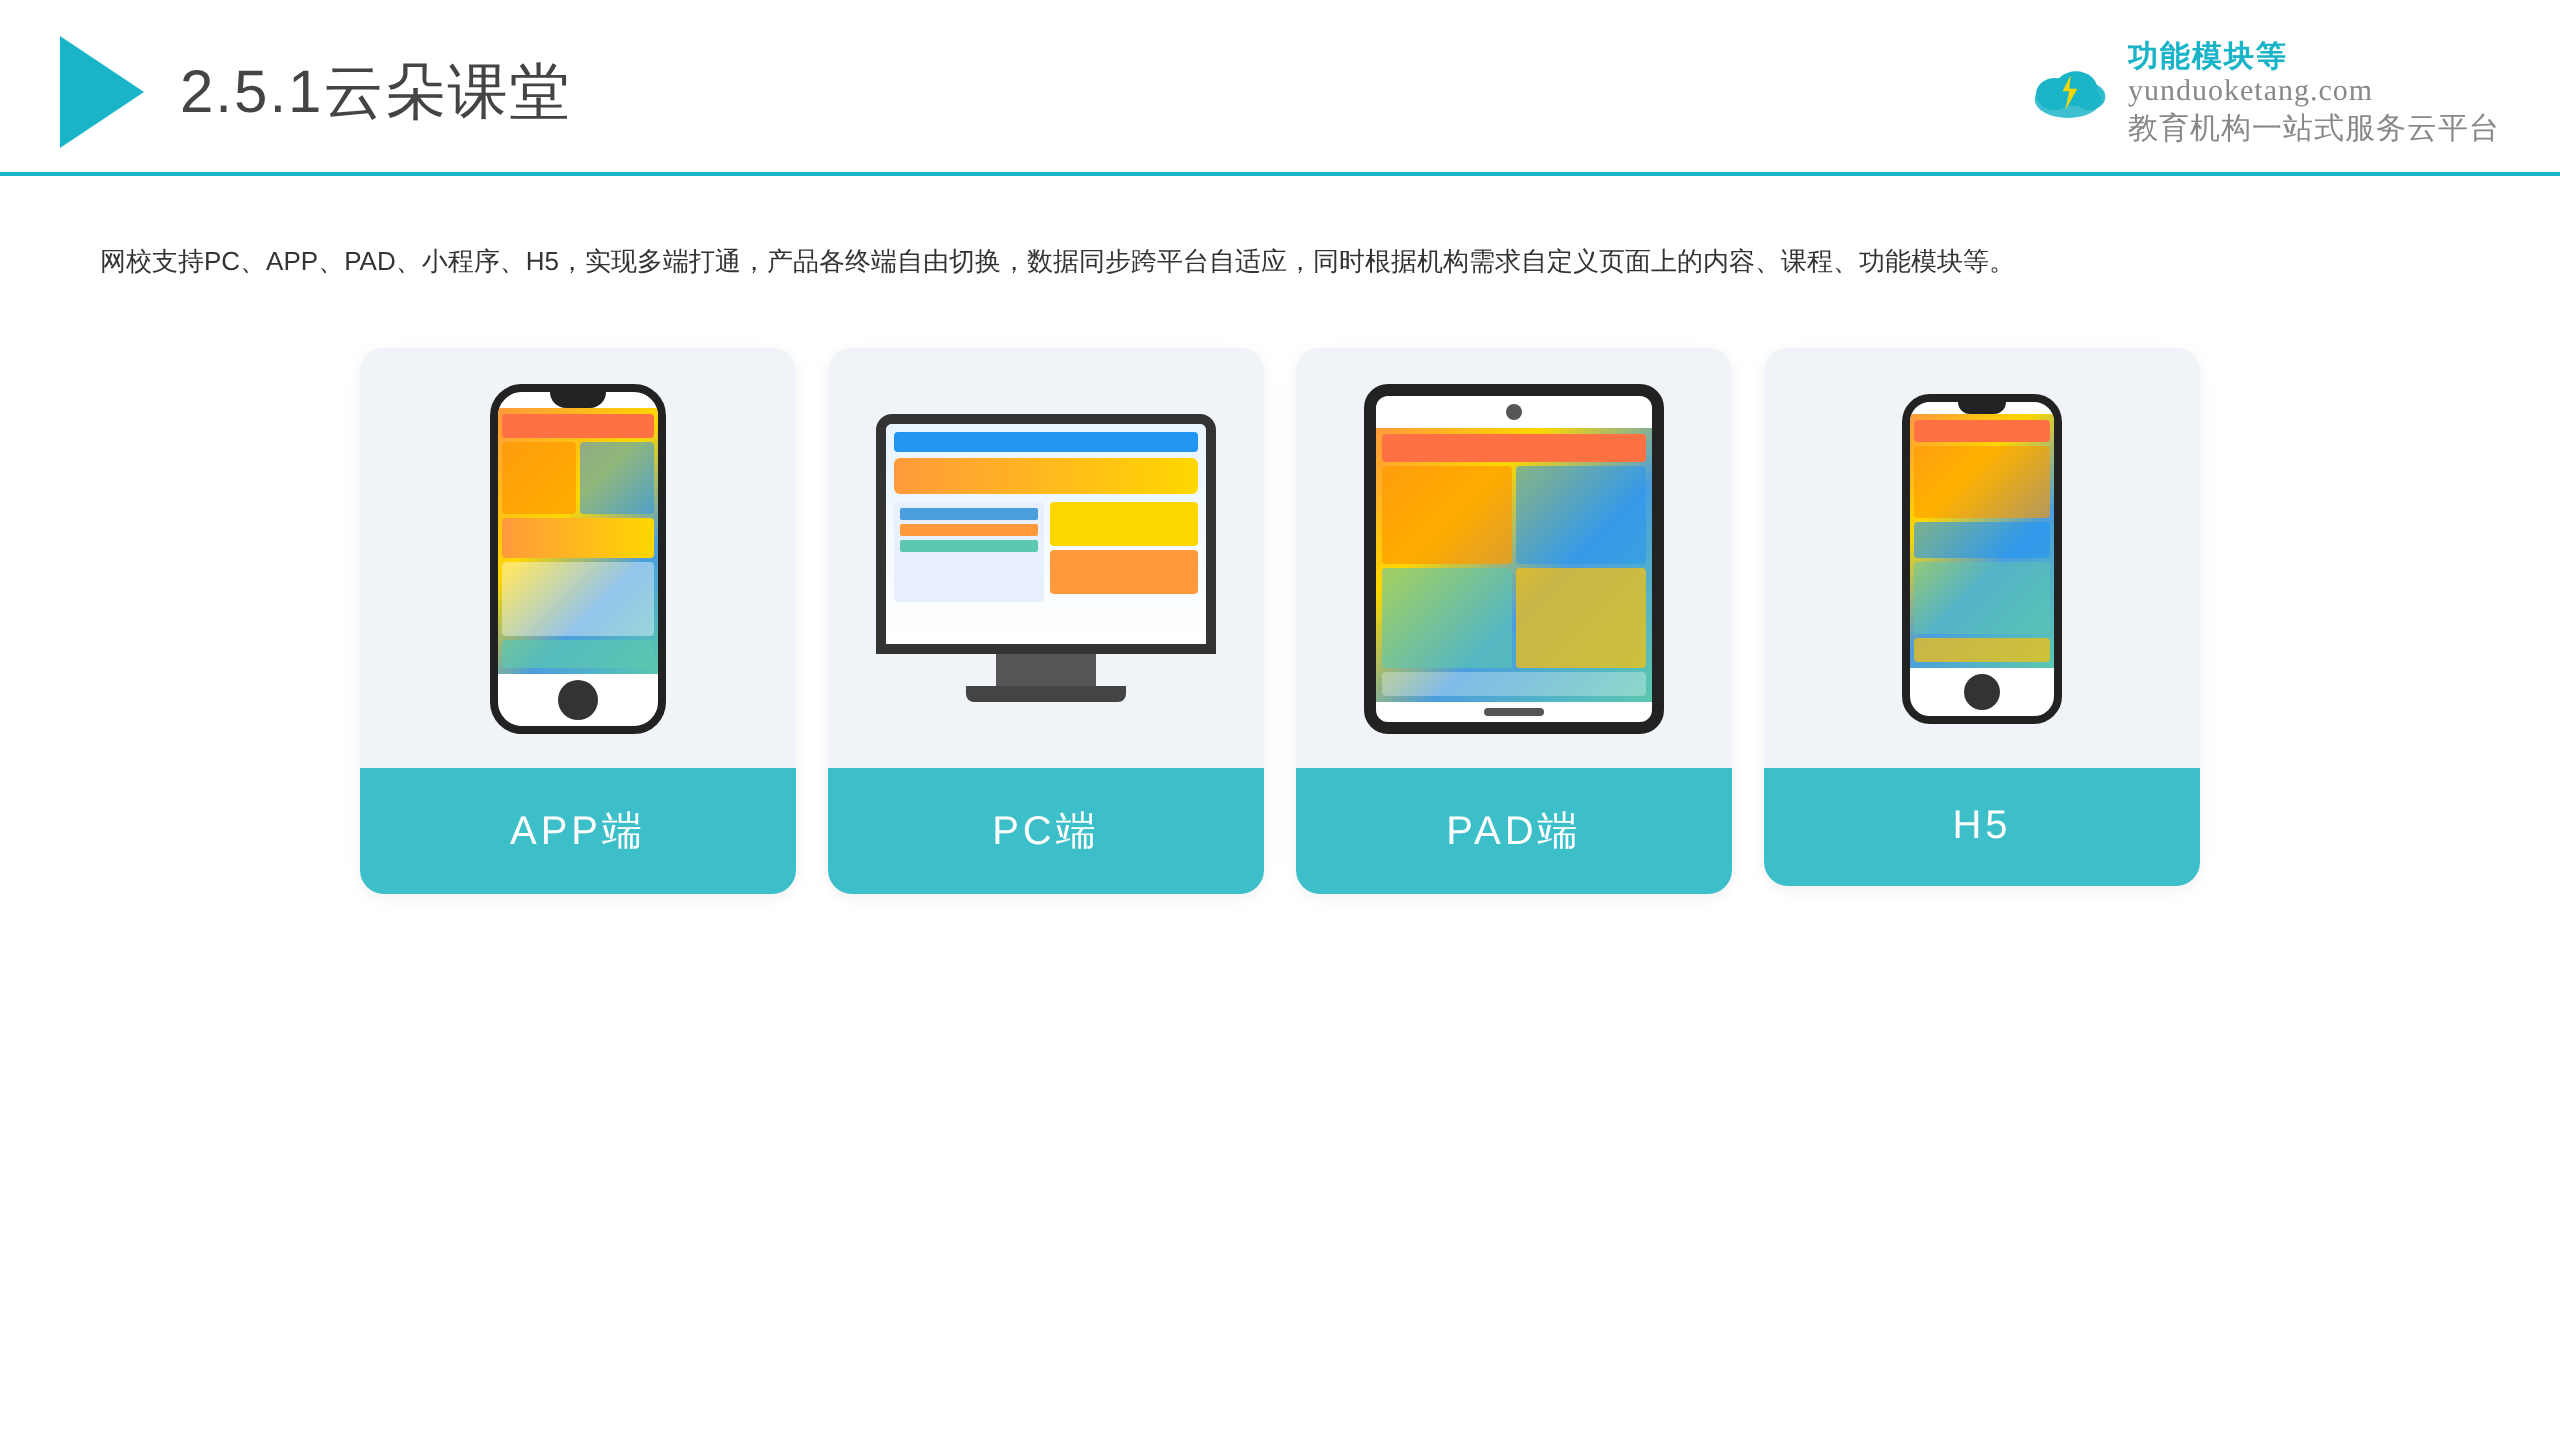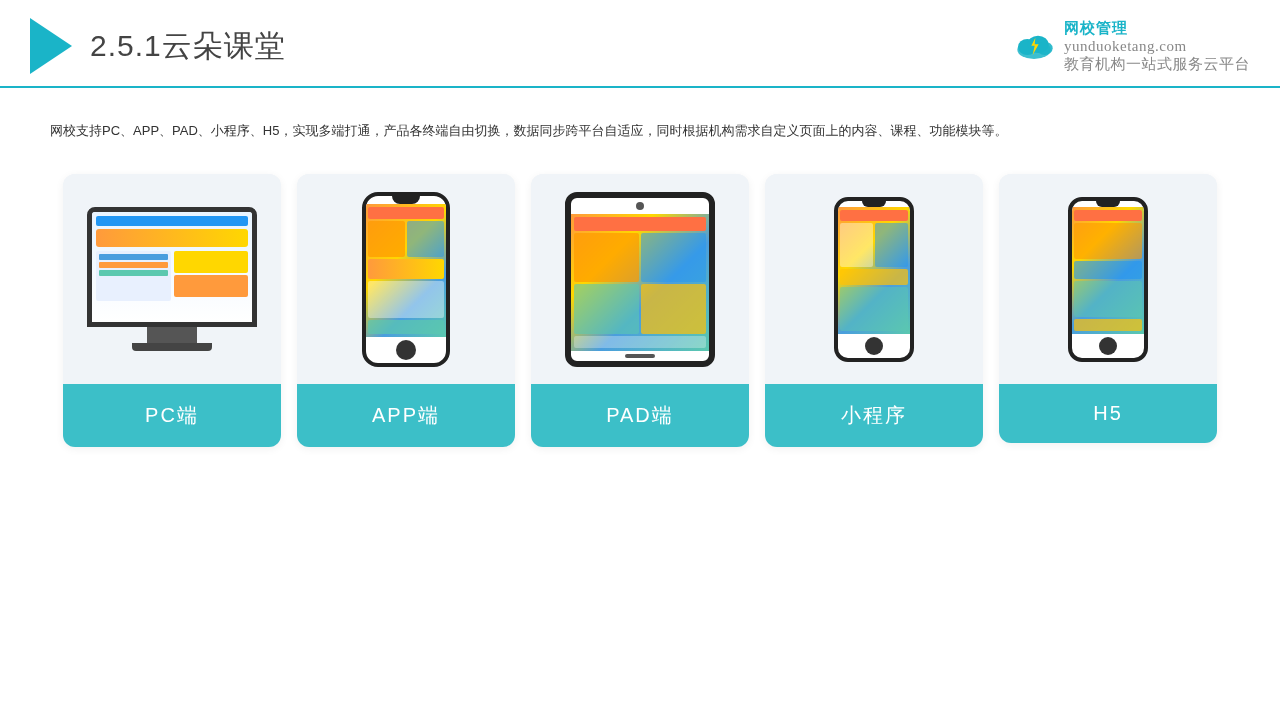--- a/index.html
+++ b/index.html
@@ -292,31 +292,51 @@
 
     <svg class="cloud-icon" viewBox="0 0 60 45" xmlns="http://www.w3.org/2000/svg">
       <ellipse cx="30" cy="28" rx="25" ry="14" fill="#1ab4c8" opacity="0.85"></ellipse>
       <ellipse cx="20" cy="24" rx="14" ry="12" fill="#1ab4c8"></ellipse>
       <ellipse cx="36" cy="20" rx="16" ry="13" fill="#1ab4c8"></ellipse>
       <ellipse cx="46" cy="26" rx="12" ry="10" fill="#1ab4c8" opacity="0.9"></ellipse>
 
       <polygon points="32,10 26,22 31,22 28,36 37,20 31,20" fill="#ffd700"></polygon>
     </svg>
     <div class="logo-right">
-      <span class="logo-name">网校管理</span>
+      <span class="logo-name">功能模块等</span>
       <span class="logo-tagline">yunduoketang.com</span>
       <span class="logo-tagline">教育机构一站式服务云平台</span>
     </div>
   </div>
 </div>
 
 <div class="main">
   <p class="description">网校支持PC、APP、PAD、小程序、H5，实现多端打通，产品各终端自由切换，数据同步跨平台自适应，同时根据机构需求自定义页面上的内容、课程、功能模块等。</p>
 
   <div class="cards-row">
+
+    <div class="card">
+      <div class="card-image-area">
+        <div class="phone-mockup">
+          <div class="phone-notch"></div>
+          <div class="phone-screen">
+            <div class="phone-header-bar" style="background:#ff7043;height:12px;"></div>
+            <div style="display:flex;gap:2px;flex:1;">
+              <div style="flex:1;background:rgba(255,152,0,0.7);border-radius:2px;"></div>
+              <div style="flex:1;background:rgba(33,150,243,0.5);border-radius:2px;"></div>
+            </div>
+            <div style="height:20px;background:linear-gradient(to right,#ff9a3c,#ffd700);border-radius:2px;"></div>
+            <div style="flex:1;background:rgba(255,255,255,0.4);border-radius:2px;"></div>
+            <div style="height:14px;background:rgba(91,200,175,0.7);border-radius:2px;"></div>
+          </div>
+          <div class="phone-home"></div>
+        </div>
+      </div>
+      <div class="card-label">APP端</div>
+    </div>
 
     <div class="card">
       <div class="card-image-area">
         <div class="pc-mockup">
           <div class="monitor-body">
             <div class="monitor-screen-content">
               <div class="monitor-bar"></div>
               <div class="monitor-content-lines">
                 <div class="monitor-line orange" style="background:linear-gradient(to right,#ff9a3c,#ffd700);height:18px;border-radius:3px;"></div>
                 <div style="display:flex;gap:3px;margin-top:2px;">
@@ -335,40 +355,20 @@
           </div>
           <div class="monitor-stand"></div>
           <div class="monitor-base"></div>
         </div>
       </div>
       <div class="card-label">PC端</div>
     </div>
 
     <div class="card">
       <div class="card-image-area">
-        <div class="phone-mockup">
-          <div class="phone-notch"></div>
-          <div class="phone-screen">
-            <div class="phone-header-bar" style="background:#ff7043;height:12px;"></div>
-            <div style="display:flex;gap:2px;flex:1;">
-              <div style="flex:1;background:rgba(255,152,0,0.7);border-radius:2px;"></div>
-              <div style="flex:1;background:rgba(33,150,243,0.5);border-radius:2px;"></div>
-            </div>
-            <div style="height:20px;background:linear-gradient(to right,#ff9a3c,#ffd700);border-radius:2px;"></div>
-            <div style="flex:1;background:rgba(255,255,255,0.4);border-radius:2px;"></div>
-            <div style="height:14px;background:rgba(91,200,175,0.7);border-radius:2px;"></div>
-          </div>
-          <div class="phone-home"></div>
-        </div>
-      </div>
-      <div class="card-label">APP端</div>
-    </div>
-
-    <div class="card">
-      <div class="card-image-area">
         <div class="tablet-mockup">
           <div class="tablet-camera"></div>
           <div class="tablet-screen">
             <div style="height:14px;background:#ff7043;border-radius:2px;width:100%;"></div>
             <div style="display:flex;gap:2px;flex:1;">
               <div style="flex:1;display:flex;flex-direction:column;gap:2px;">
                 <div style="flex:1;background:rgba(255,152,0,0.7);border-radius:2px;"></div>
                 <div style="flex:1;background:rgba(91,200,175,0.6);border-radius:2px;"></div>
               </div>
               <div style="flex:1;display:flex;flex-direction:column;gap:2px;">
@@ -377,38 +377,20 @@
               </div>
             </div>
             <div style="height:12px;background:rgba(255,255,255,0.3);border-radius:2px;"></div>
           </div>
           <div class="tablet-home-bar"></div>
         </div>
       </div>
       <div class="card-label">PAD端</div>
     </div>
 
-    <div class="card">
-      <div class="card-image-area">
-        <div class="phone-small-mockup">
-          <div style="width:24px;height:6px;background:#222;border-radius:0 0 6px 6px;flex-shrink:0;"></div>
-          <div style="flex:1;width:100%;background:linear-gradient(135deg,#ff9a3c 0%,#ffd700 35%,#4a9ede 65%,#5bc8af 100%);overflow:hidden;padding:3px 2px;display:flex;flex-direction:column;gap:2px;">
-            <div style="height:11px;background:#ff7043;border-radius:2px;"></div>
-            <div style="display:flex;gap:2px;flex:1;">
-              <div style="flex:1;background:rgba(255,255,255,0.4);border-radius:2px;"></div>
-              <div style="flex:1;background:rgba(33,150,243,0.5);border-radius:2px;"></div>
-            </div>
-            <div style="height:16px;background:rgba(255,193,7,0.7);border-radius:2px;"></div>
-            <div style="flex:1;background:rgba(91,200,175,0.5);border-radius:2px;"></div>
-          </div>
-          <div style="width:18px;height:18px;background:#333;border-radius:50%;margin:3px auto;flex-shrink:0;"></div>
-        </div>
-      </div>
-      <div class="card-label">小程序</div>
-    </div>
 
     <div class="card">
       <div class="card-image-area">
         <div class="phone-small-mockup">
           <div style="width:24px;height:6px;background:#222;border-radius:0 0 6px 6px;flex-shrink:0;"></div>
           <div style="flex:1;width:100%;background:linear-gradient(135deg,#ff9a3c 0%,#ffd700 30%,#4a9ede 60%,#5bc8af 100%);overflow:hidden;padding:3px 2px;display:flex;flex-direction:column;gap:2px;">
             <div style="height:11px;background:#ff7043;border-radius:2px;"></div>
             <div style="flex:1;background:rgba(255,152,0,0.6);border-radius:2px;"></div>
             <div style="height:18px;background:rgba(33,150,243,0.6);border-radius:2px;"></div>
             <div style="flex:1;background:rgba(91,200,175,0.5);border-radius:2px;"></div>

